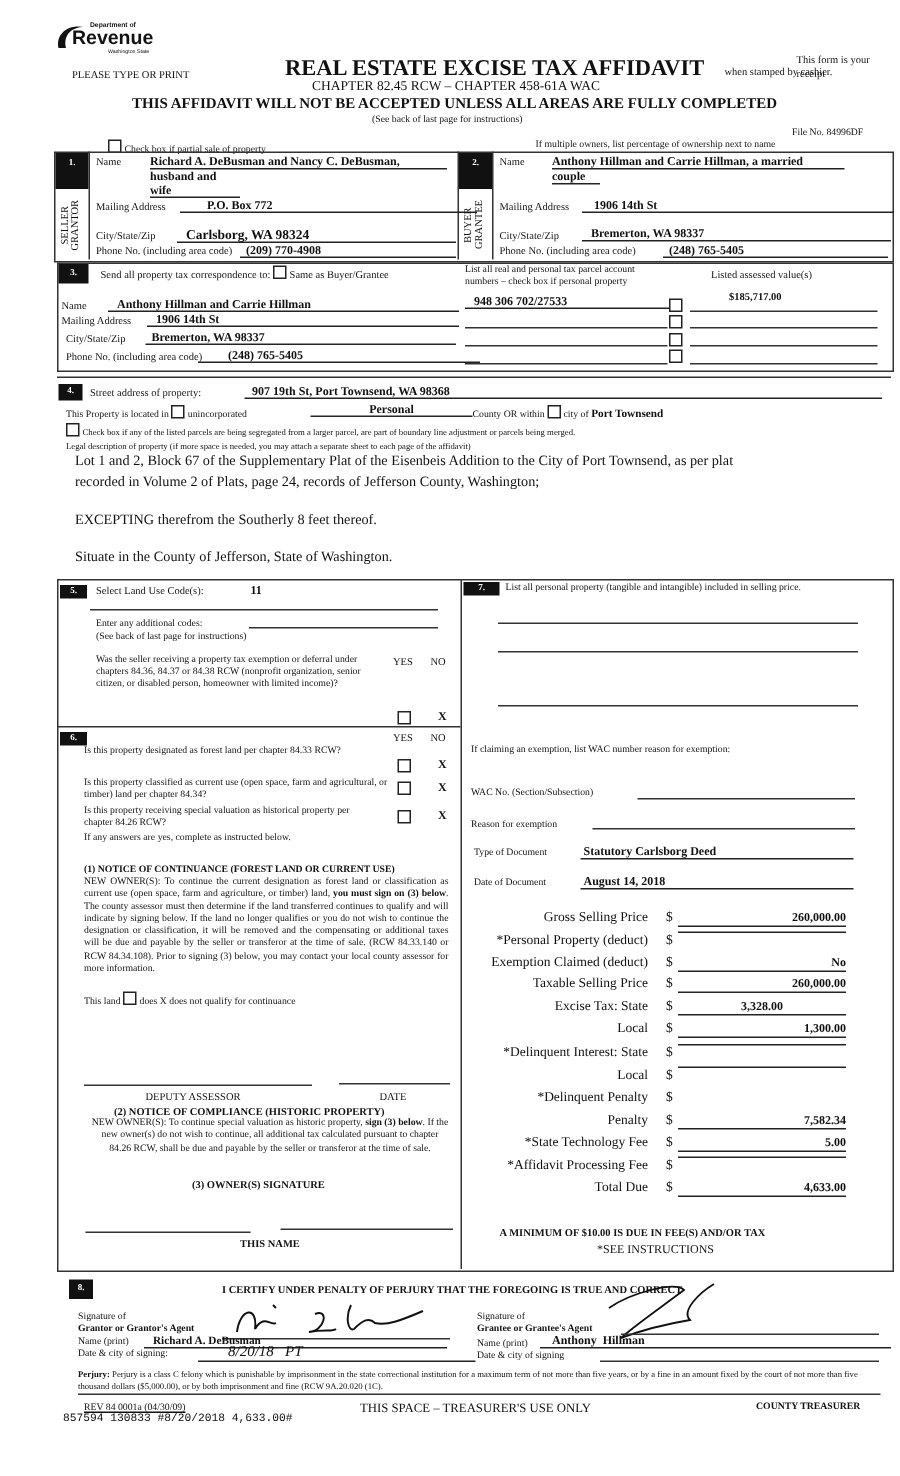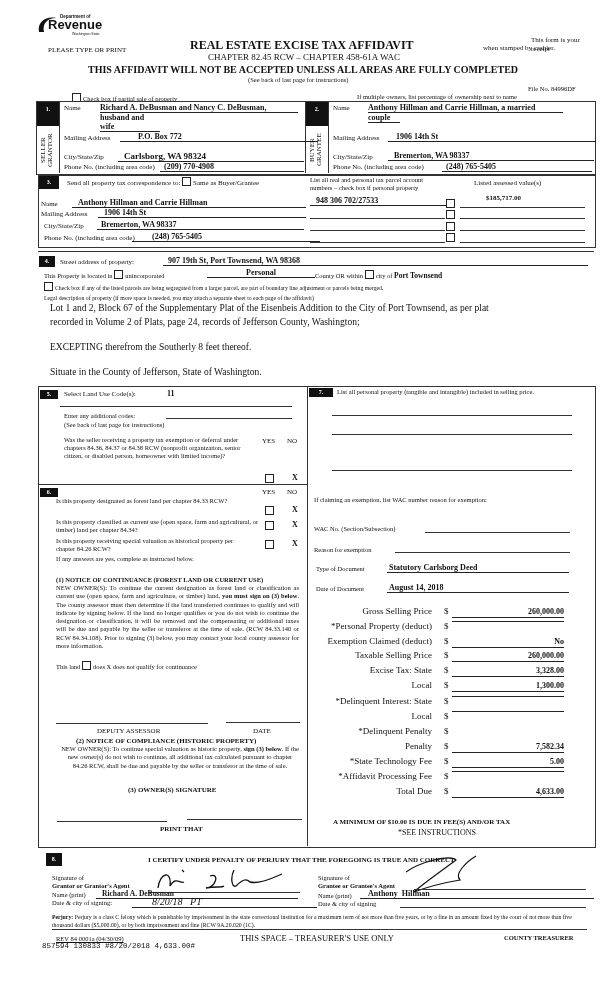--- a/index.html
+++ b/index.html
@@ -27,21 +27,21 @@
 
 <div class="abs" style="left:36px;top:14px;width:70px;height:24px;">
   <svg class="abs" style="left:0;top:0;" width="22" height="22" viewBox="0 0 22 22">
       <path d="M3 18 C1 8 10 2 20 4 C12 4 6 9 8 18 Z" fill="#111"></path>
     </svg>
   <div class="abs b" style="left:24px;top:0;font-size:4.5px;font-family:'Liberation Sans',sans-serif;">Department of</div>
   <div class="abs b" style="left:12px;top:4px;font-size:13px;line-height:13px;font-family:'Liberation Sans',sans-serif;"><span>R</span><span>evenue</span></div>
   <div class="abs" style="left:36px;top:18px;font-size:3.5px;font-family:'Liberation Sans',sans-serif;">Washington State</div>
 </div>
 <div class="abs t7" style="left:48px;top:46px;">PLEASE TYPE OR PRINT</div>
-<div class="abs b" style="left:190px;top:38px;font-size:12px;">REAL ESTATE EXCISE TAX AFFIDAVIT</div>
+<div class="abs b" style="left:190px;top:38px;font-size:15px;">REAL ESTATE EXCISE TAX AFFIDAVIT</div>
 <div class="abs" style="left:208px;top:52px;font-size:9px;">CHAPTER 82.45 RCW – CHAPTER 458-61A WAC</div>
 <div class="abs t7" style="left:483px;top:36px;margin-left:48px;">This form is your receipt</div>
 <div class="abs t7" style="left:483px;top:44px;">when stamped by cashier.</div>
 <div class="abs b" style="left:88px;top:64px;font-size:10px;">THIS AFFIDAVIT WILL NOT BE ACCEPTED UNLESS ALL AREAS ARE FULLY COMPLETED</div>
 <div class="abs t6" style="left:248px;top:76px;">(See back of last page for instructions)</div>
 <div class="abs t6" style="left:528px;top:85px;">File No. 84996DF</div>
 <div class="abs t6" style="left:72px;top:93px;"><span class="cb"></span><span>Check box if partial sale of property</span></div>
 <div class="abs t6" style="left:357px;top:93px;">If multiple owners, list percentage of ownership next to name</div>
 
 <div class="box" style="left:36px;top:101px;width:558px;height:72px;"></div>
@@ -157,21 +157,21 @@
 
 <div class="line" style="left:56px;top:723px;width:152px;"></div>
 <div class="line" style="left:226px;top:722px;width:74px;"></div>
 <div class="abs t7" style="left:97px;top:727px;">DEPUTY ASSESSOR</div>
 <div class="abs t7" style="left:253px;top:727px;">DATE</div>
 <div class="abs b t7" style="left:76px;top:737px;">(2) NOTICE OF COMPLIANCE (HISTORIC PROPERTY)</div>
 <div class="abs t6" style="left:60px;top:745px;width:240px;text-align:center;line-height:8.3px;"><span>NEW OWNER(S): To continue special valuation as historic property, </span><b>sign (3) below</b><span>. If the new owner(s) do not wish to continue, all additional tax calculated pursuant to chapter 84.26 RCW, shall be due and payable by the seller or transferor at the time of sale.</span></div>
 <div class="abs b t7" style="left:128px;top:786px;">(3)  OWNER(S) SIGNATURE</div>
 <div class="line" style="left:57px;top:821px;width:110px;"></div>
 <div class="line" style="left:187px;top:819px;width:115px;"></div>
-<div class="abs b t7" style="left:160px;top:825px;">PRINT THAT</div>
+<div class="abs b t7" style="left:160px;top:825px;">THIS NAME</div>
 
 <div class="secnum" style="left:309px;top:388px;width:24px;height:9px;line-height:9px;">7.</div>
 <div class="abs t6" style="left:337px;top:388px;width:220px;">List all personal property (tangible and intangible) included in selling price.</div>
 <div class="line" style="left:332px;top:415px;width:240px;"></div>
 <div class="line" style="left:332px;top:434px;width:240px;"></div>
 <div class="line" style="left:332px;top:470px;width:240px;"></div>
 <div class="abs t6" style="left:314px;top:496px;">If claiming an exemption, list WAC number reason for exemption:</div>
 <div class="abs t6" style="left:314px;top:525px;">WAC No. (Section/Subsection)</div>
 <div class="line" style="left:425px;top:532px;width:145px;"></div>
 <div class="abs t6" style="left:314px;top:546px;">Reason for exemption</div>
@@ -189,21 +189,21 @@
     <div class="dollar" style="left: 444px; top: 621px;">$</div>
     <div class="amt" style="left: 452px; width: 112px; top: 621px; border-bottom: 1px solid rgb(34, 34, 34);"></div>
     <div class="rightlabel" style="left: 300px; width: 132px; top: 636px;">Exemption Claimed (deduct)</div>
     <div class="dollar" style="left: 444px; top: 636px;">$</div>
     <div class="amt" style="left: 452px; width: 112px; top: 636px; border-bottom: 1px solid rgb(34, 34, 34);">No</div>
     <div class="rightlabel" style="left: 300px; width: 132px; top: 650px;">Taxable Selling Price</div>
     <div class="dollar" style="left: 444px; top: 650px;">$</div>
     <div class="amt" style="left: 452px; width: 112px; top: 650px; border-bottom: 1px solid rgb(34, 34, 34);">260,000.00</div>
     <div class="rightlabel" style="left: 300px; width: 132px; top: 665px;">Excise Tax:  State</div>
     <div class="dollar" style="left: 444px; top: 665px;">$</div>
-    <div class="amt" style="left: 452px; width: 112px; top: 665px; border-bottom: 1px solid rgb(34, 34, 34);">3,328.00</div>
+    <div class="amt" style="left: 452px; width: 112px; top: 665px; border-bottom: 1px solid rgb(34, 34, 34); text-align: center;">3,328.00</div>
     <div class="rightlabel" style="left: 300px; width: 132px; top: 680px;">Local</div>
     <div class="dollar" style="left: 444px; top: 680px;">$</div>
     <div class="amt" style="left: 452px; width: 112px; top: 680px; border-bottom: 1px solid rgb(34, 34, 34);">1,300.00</div>
     <div class="rightlabel" style="left: 300px; width: 132px; top: 696px;">*Delinquent Interest:  State</div>
     <div class="dollar" style="left: 444px; top: 696px;">$</div>
     <div class="amt" style="left: 452px; width: 112px; top: 696px; border-bottom: 1px solid rgb(34, 34, 34);"></div>
     <div class="rightlabel" style="left: 300px; width: 132px; top: 711px;">Local</div>
     <div class="dollar" style="left: 444px; top: 711px;">$</div>
     <div class="amt" style="left: 452px; width: 112px; top: 711px; border-bottom: 1px solid rgb(34, 34, 34);"></div>
     <div class="rightlabel" style="left: 300px; width: 132px; top: 726px;">*Delinquent Penalty</div>

